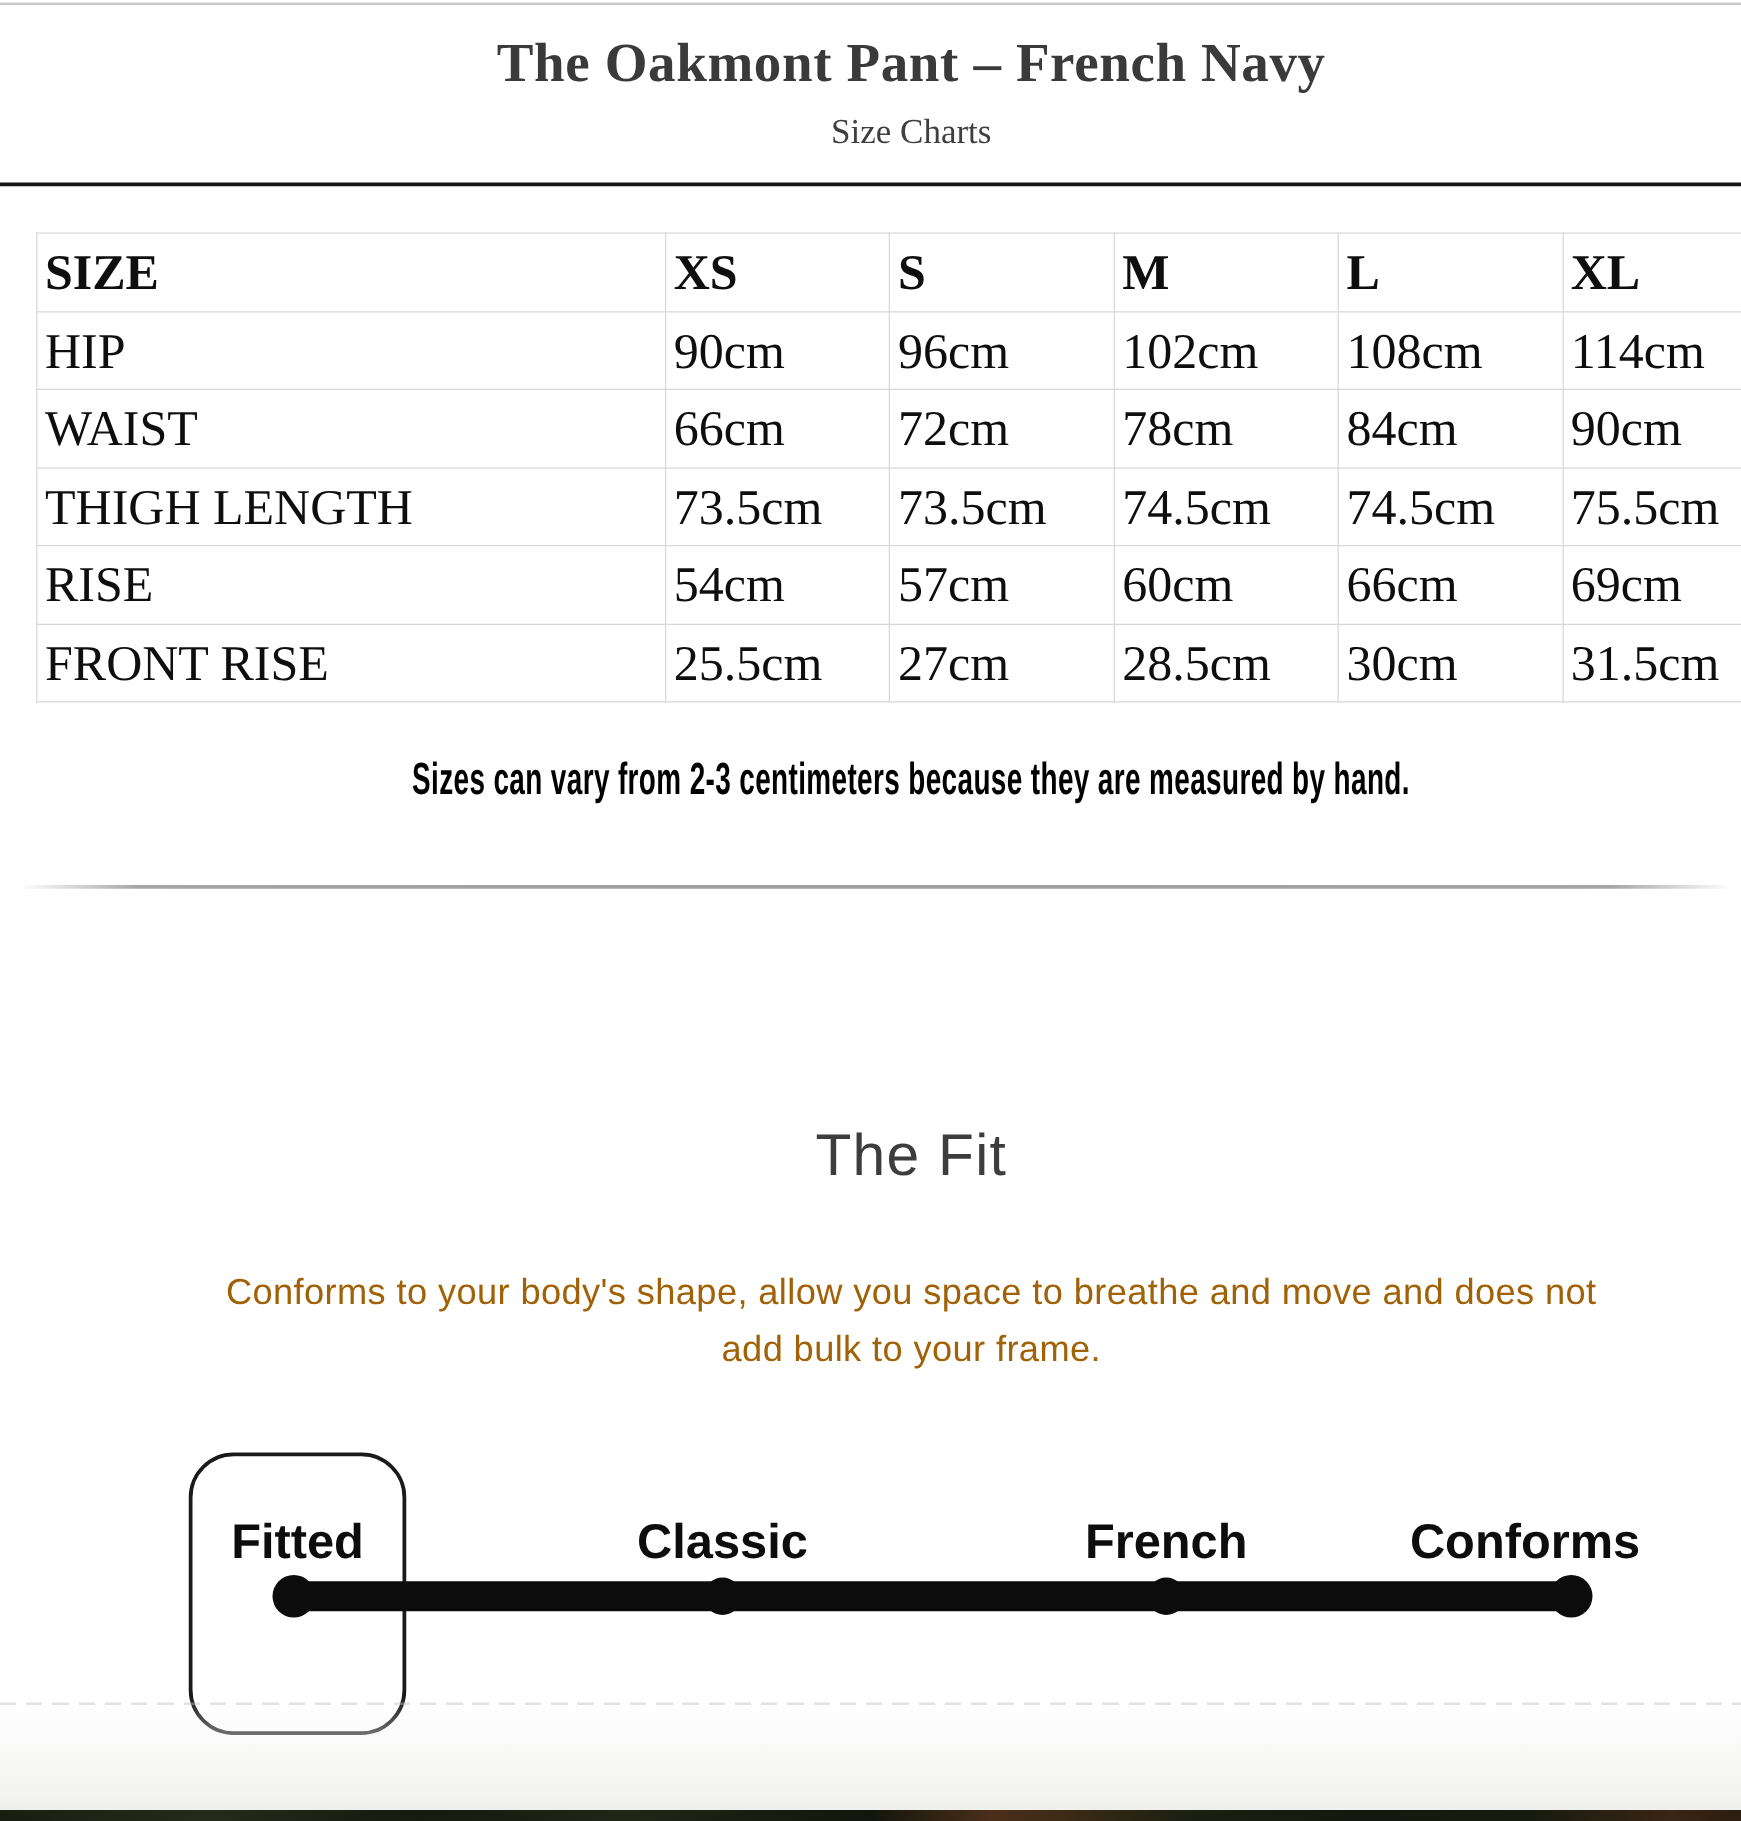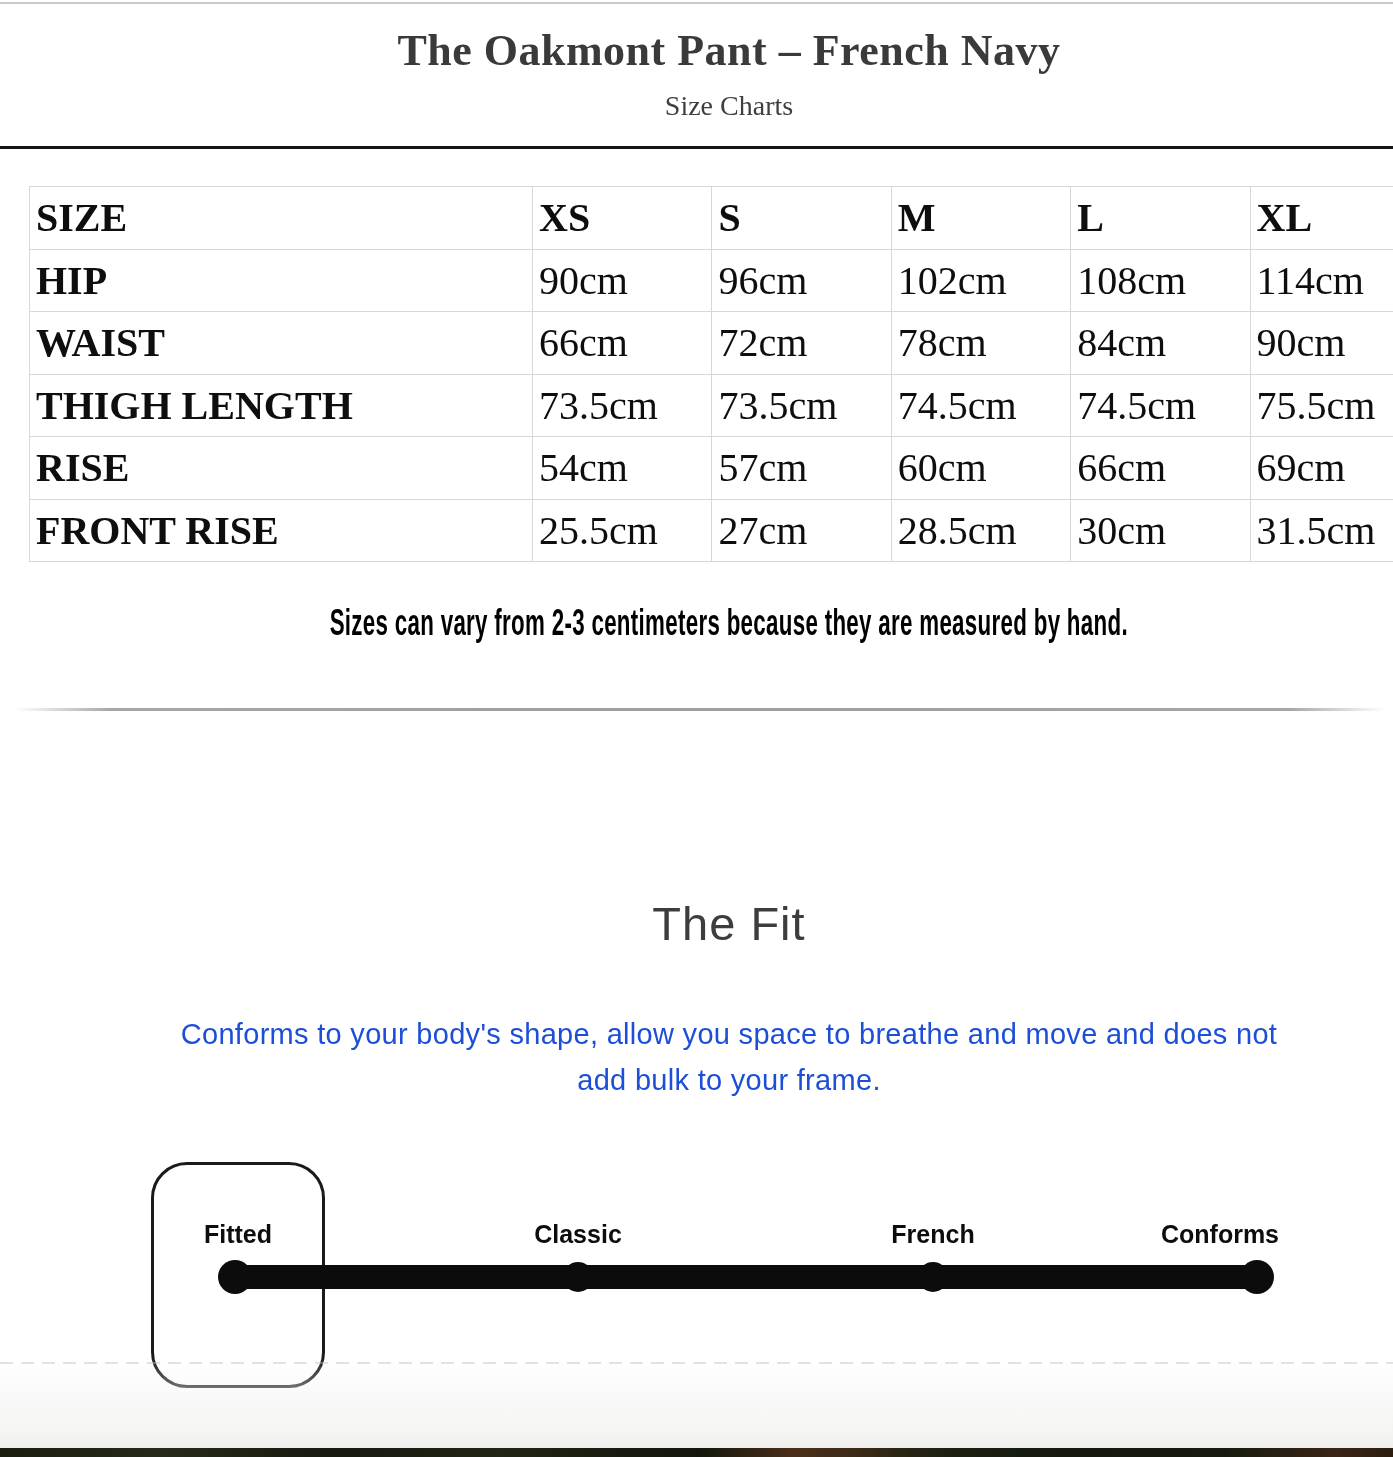--- a/index.html
+++ b/index.html
@@ -25,21 +25,21 @@
   
   .size-table{
     position:absolute;left:29px;top:186px;
     border-collapse:collapse;table-layout:fixed;width:1401px;
     font-family:"Liberation Serif", serif;font-size:40px;color:#0e0e0e;
   }
   .size-table td{
     border:1px solid #d8d8d8;height:61.5px;padding:0 0 0 6px;
     white-space:nowrap;overflow:hidden;vertical-align:middle;
   }
-  .size-table td.rowlabel{font-weight:bold;}
+  .size-table td.rowlabel{font-weight:normal;}
   .size-table tr.headrow td{font-weight:bold;}
   .col0{width:496px;}　.colv{width:181px;}
   
   
   .hand-note{
     position:absolute;left:0;top:601px;width:1458px;text-align:center;
   }
   .hand-note span{
     display:inline-block;transform:scaleX(0.62);transform-origin:center;
     font-weight:bold;font-size:36px;line-height:44px;color:#000;
@@ -50,39 +50,39 @@
     background:linear-gradient(90deg, rgba(166,166,166,0) 0%, #a6a6a6 7%, #9e9e9e 50%, #a6a6a6 93%, rgba(166,166,166,0) 100%);
   }
 
   
   .fit-heading{
     position:absolute;left:0;top:898px;width:1458px;text-align:center;
     font-size:47px;line-height:52px;color:#3d3d3d;font-weight:400;letter-spacing:1px;
   }
   .fit-desc{
     position:absolute;left:164px;top:1011px;width:1130px;text-align:center;
-    font-size:29px;line-height:46px;color:#1d4ed8;letter-spacing:0.3px;
+    font-size:29px;line-height:46px;color:#a16207;letter-spacing:0.3px;
   }
 
   
   .fit-box{
     position:absolute;left:151px;top:1162px;width:174px;height:226px;box-sizing:border-box;
     border:3px solid #1a1a1a;border-radius:36px;background:transparent;
   }
   .fit-bar{position:absolute;left:235px;top:1265px;width:1022px;height:24px;background:#0c0c0c;border-radius:4px;}
   .fit-dot{position:absolute;background:#0c0c0c;border-radius:50%;}
   .dot-big{width:34px;height:34px;top:1260px;}
   .dot-small{width:30px;height:30px;top:1262px;}
   .dot-fitted{left:218px;}
   .dot-classic{left:563px;}
   .dot-relaxed{left:918px;}
   .dot-oversized{left:1240px;}
   .fit-label{
     position:absolute;top:1219px;transform:translateX(-50%);
-    font-weight:bold;font-size:25px;line-height:30px;color:#0d0d0d;white-space:nowrap;
+    font-weight:bold;font-size:39px;line-height:30px;color:#0d0d0d;white-space:nowrap;
   }
   .lbl-fitted{left:238px;}
   .lbl-classic{left:578px;}
   .lbl-relaxed{left:933px;}
   .lbl-oversized{left:1220px;}
 
   
   .dotted-artifact{
     position:absolute;left:0;top:1362px;width:1393px;height:2px;opacity:0.45;
     background:repeating-linear-gradient(90deg, #bdbdbd 0 13px, transparent 13px 21px);

